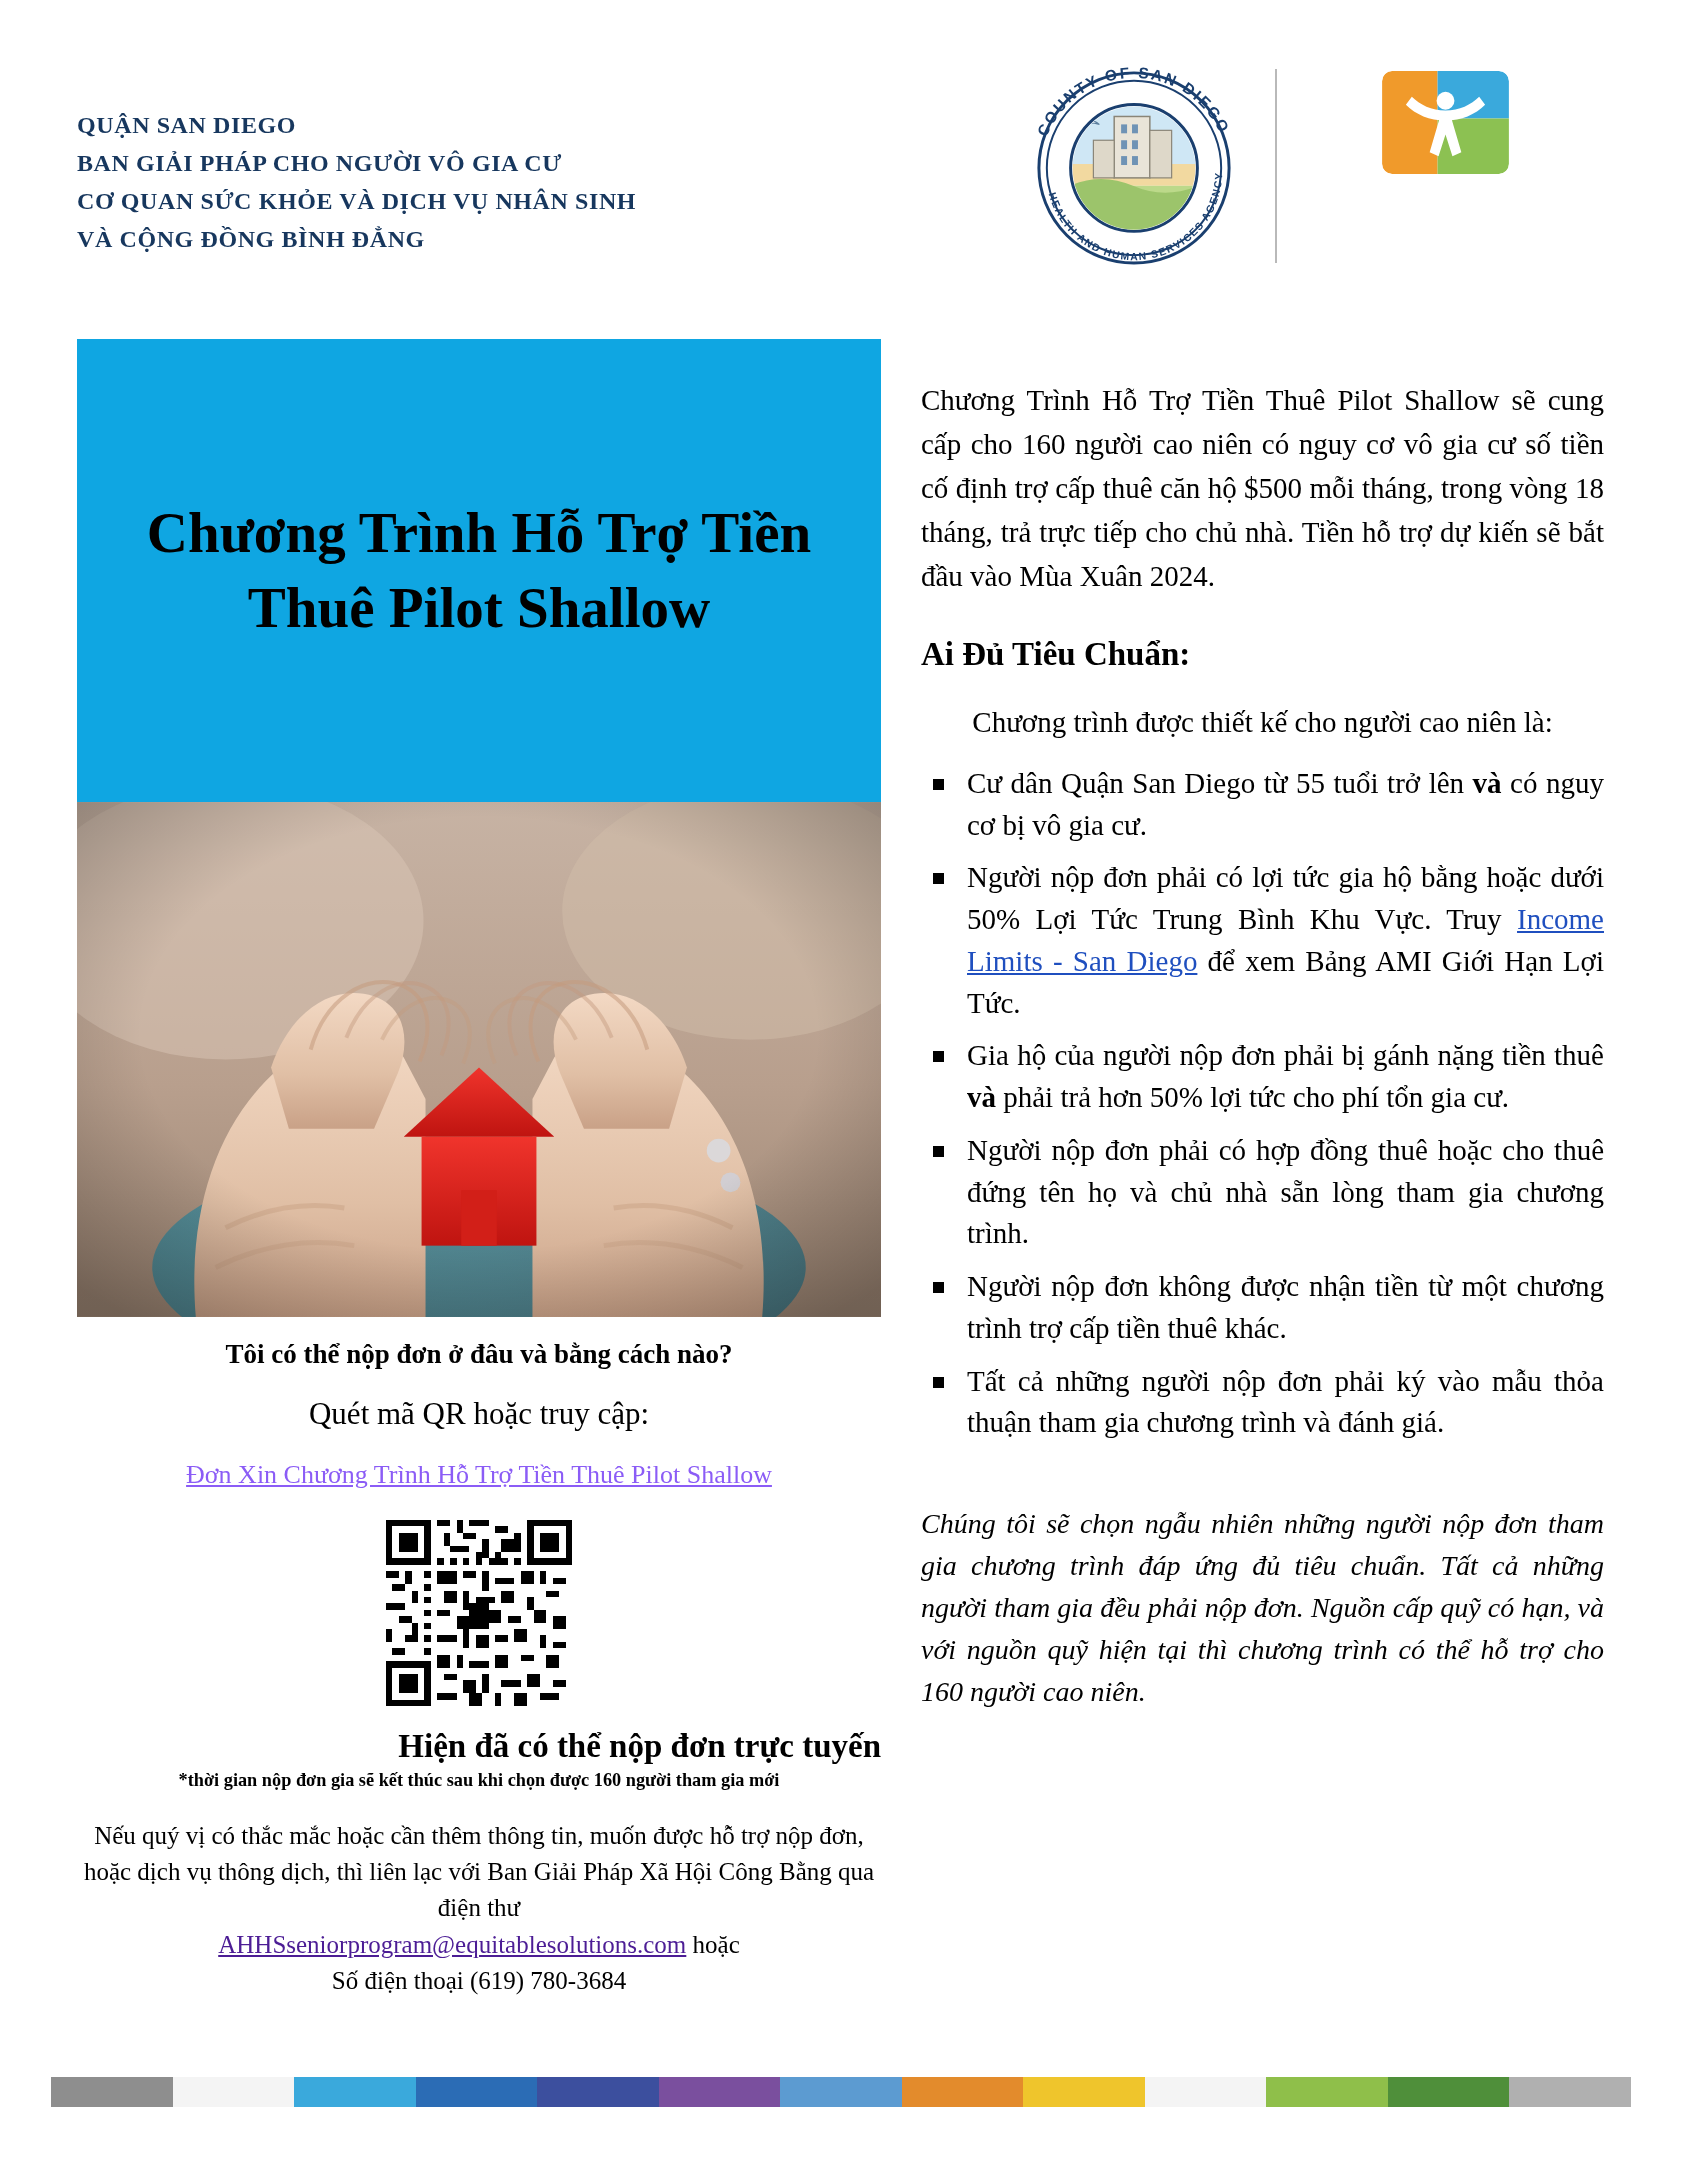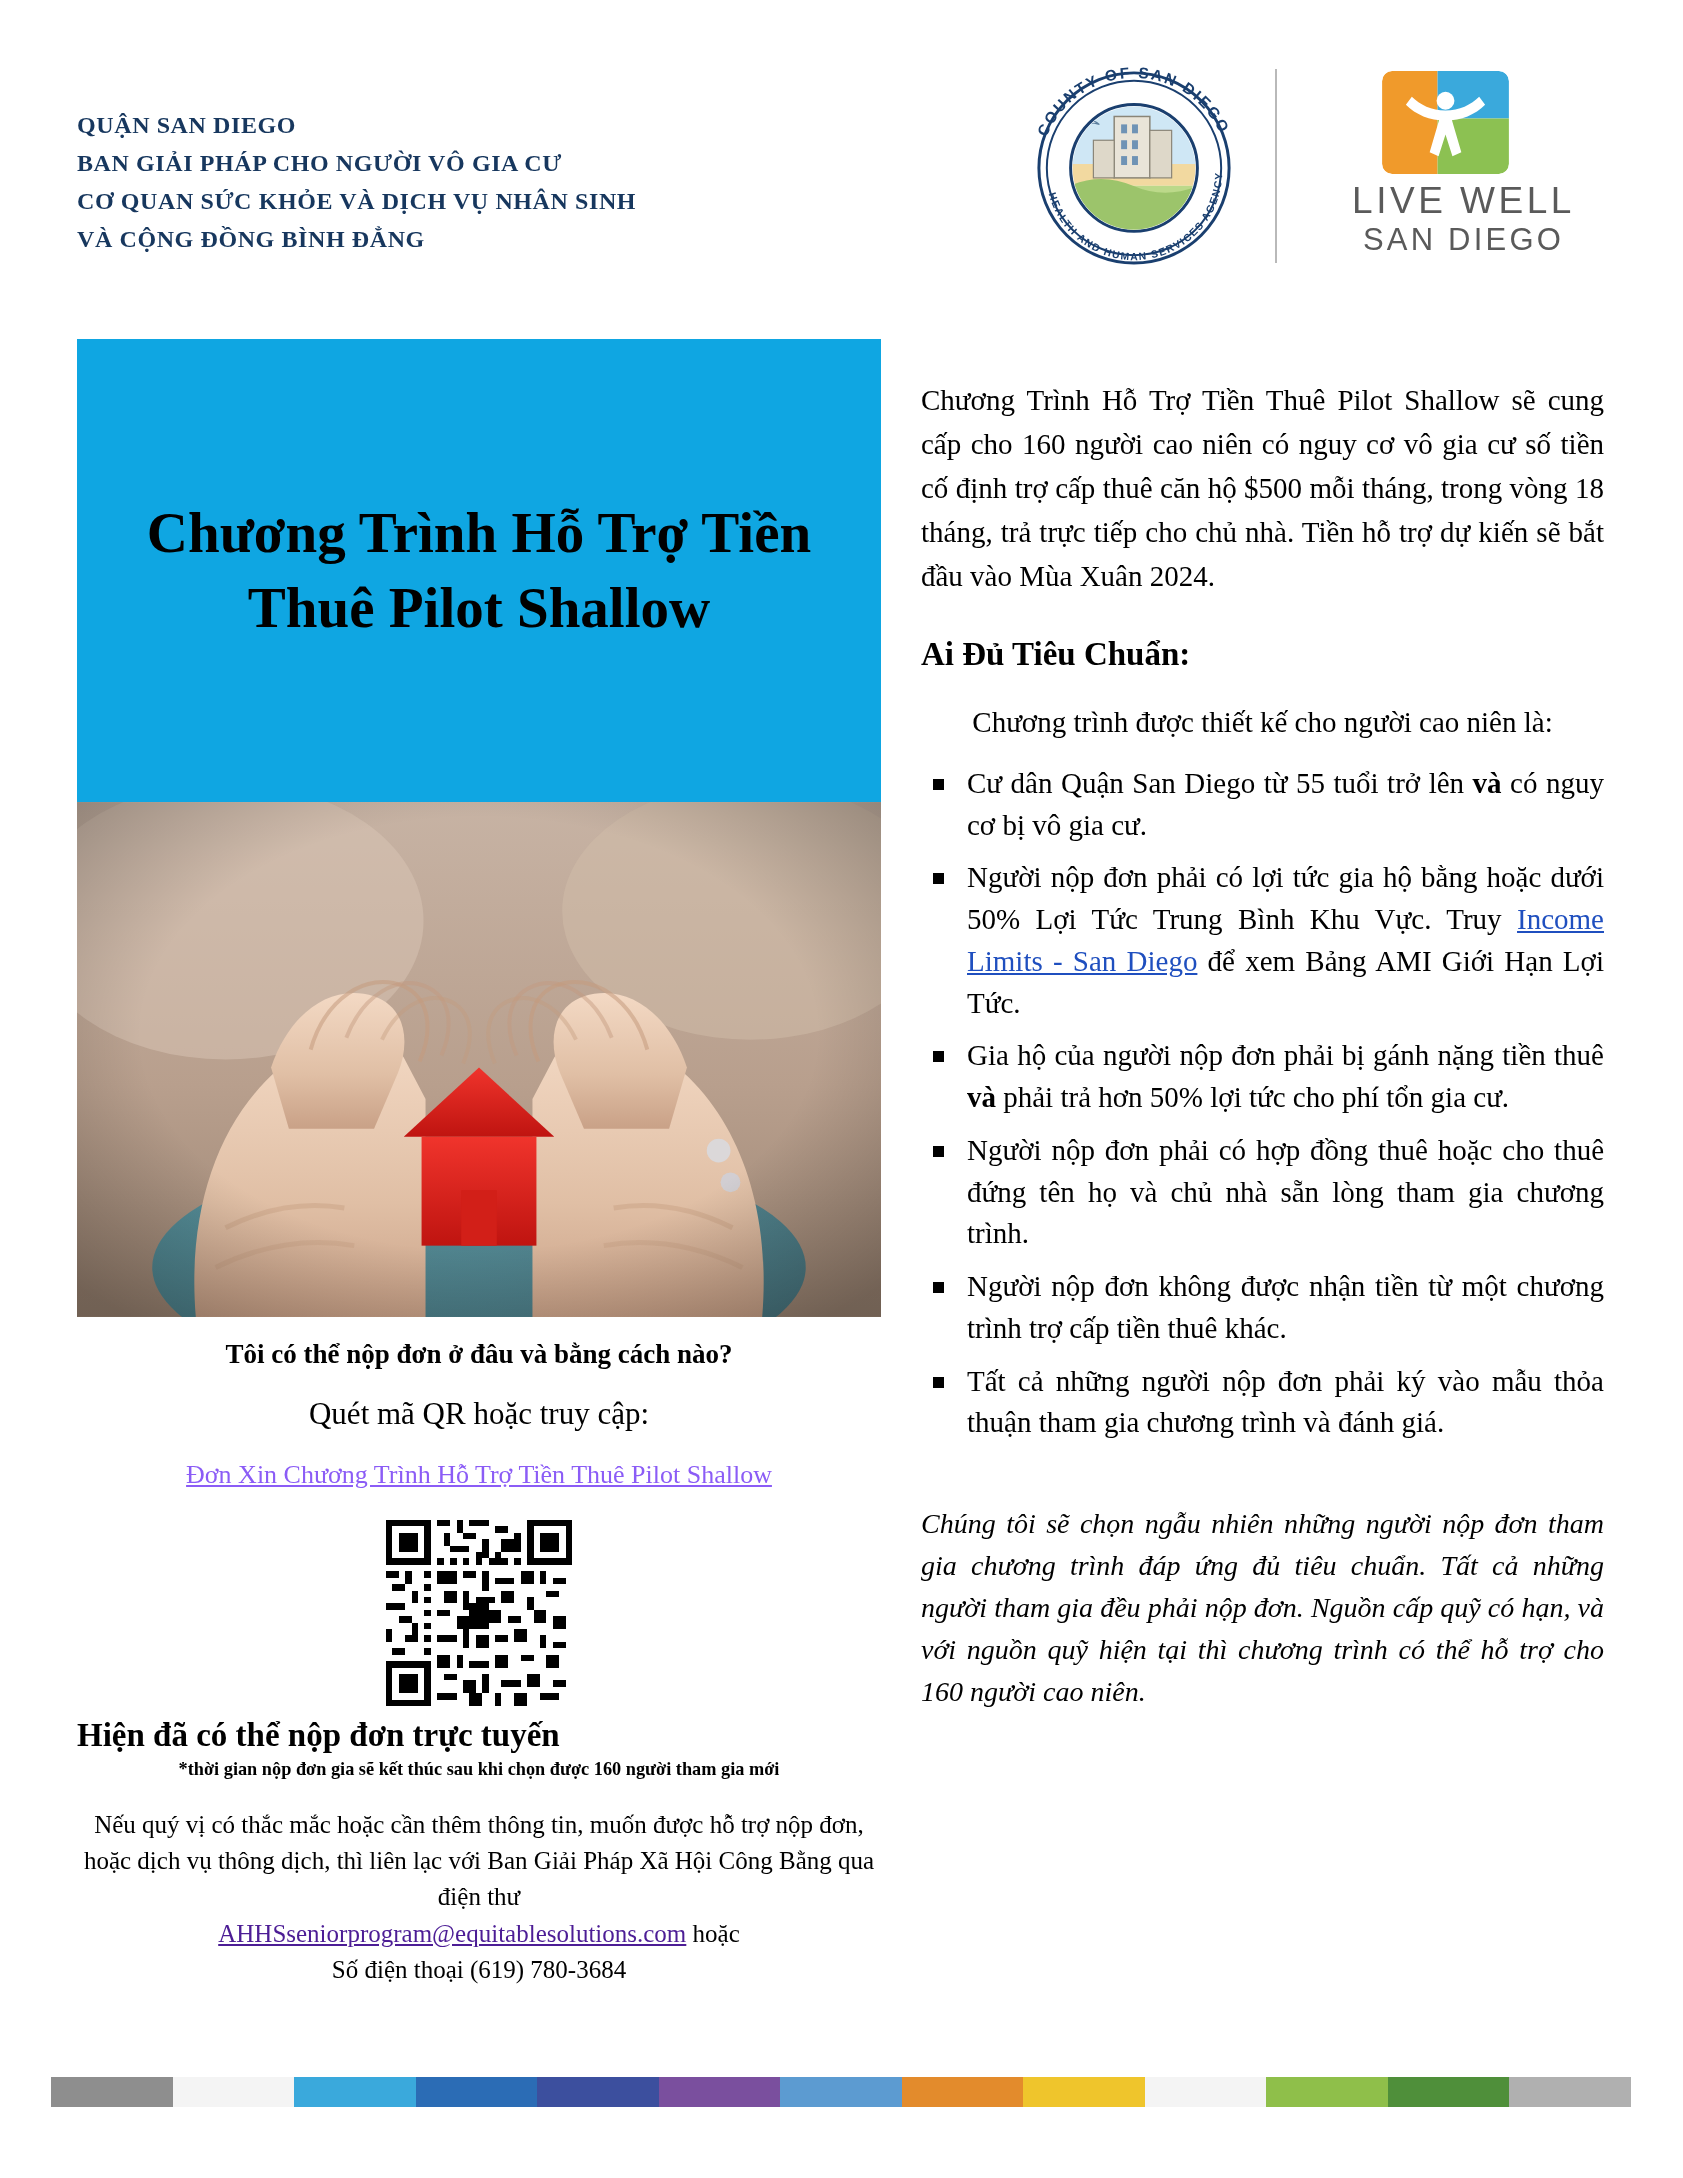--- a/index.html
+++ b/index.html
@@ -163,22 +163,22 @@
     justify-content: center;
   }
   .qr {
     width: 186px;
     height: 186px;
     position: relative;
     background: #ffffff;
   }
 
   .online-now {
-    margin-top: 11px;
-    text-align: left;
+    margin-top: 22px;
+    text-align: right;
     font-weight: bold;
     font-size: 33px;
   }
   .online-note {
     margin-top: 4px;
     text-align: center;
     font-weight: bold;
     font-size: 18.3px;
     line-height: 1.25;
     padding: 0 28px;
@@ -326,24 +326,20 @@
           <rect x="0" y="0" width="128" height="104" rx="10" fill="#ffffff"></rect>
           <path d="M0,10 a10,10 0 0 1 10,-10 h46 v104 h-46 a10,10 0 0 1 -10,-10 z" fill="#f09a2b"></path>
           <path d="M56,0 h62 a10,10 0 0 1 10,10 v38 h-72 z" fill="#3aa9dc"></path>
           <path d="M56,48 h72 v46 a10,10 0 0 1 -10,10 h-62 z" fill="#8cc152"></path>
           <g fill="#ffffff">
             <circle cx="64" cy="30" r="9"></circle>
             <path d="M64,40 c14,0 26,-6 34,-14 l6,8 c-10,10 -24,16 -40,16 -16,0 -30,-6 -40,-16 l6,-8 c8,8 20,14 34,14 z"></path>
             <path d="M58,48 h12 l10,34 -9,4 -7,-22 -7,22 -9,-4 z"></path>
           </g>
         </svg>
-      </div>
-      <div class="lw-text">
-        <div class="l1">LIVE WELL</div>
-        <div class="l2">SAN DIEGO</div>
       </div>
     </div>
   </div>
 
   <div class="left-col">
 
     <div class="title-box">
       <div class="title-box-inner">Chương Trình Hỗ Trợ Tiền Thuê Pilot Shallow</div>
     </div>
 

